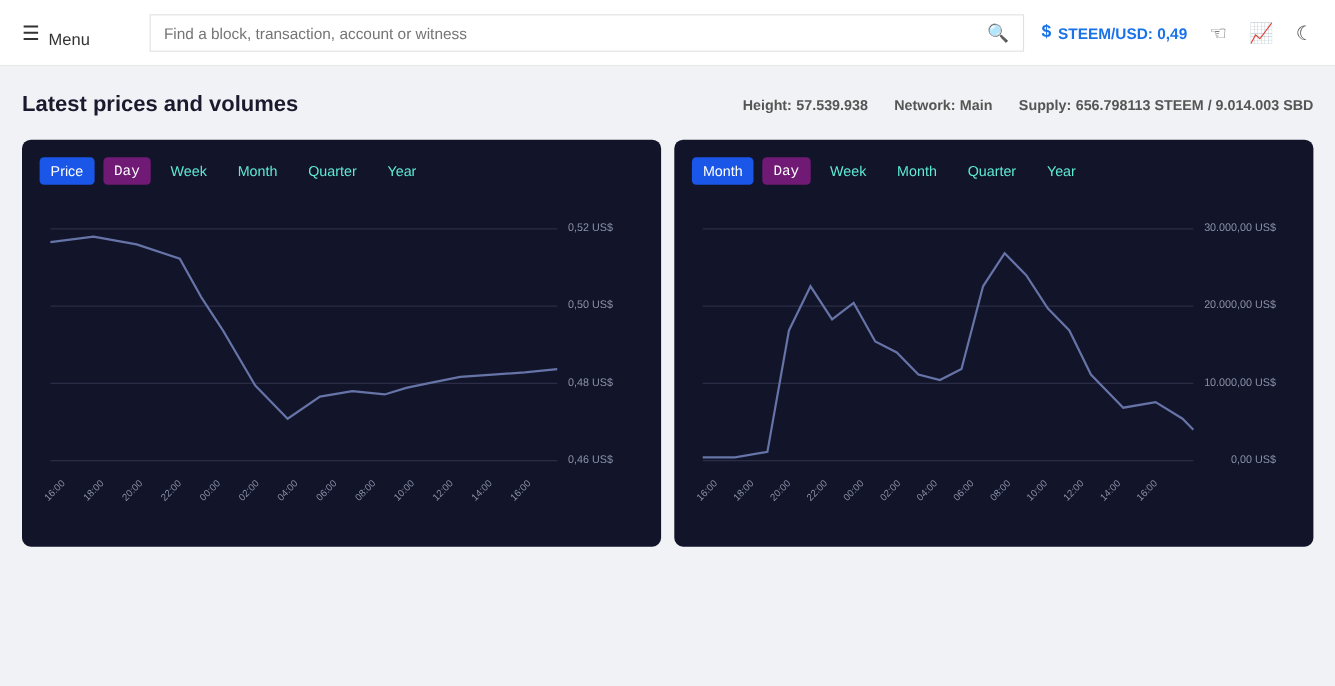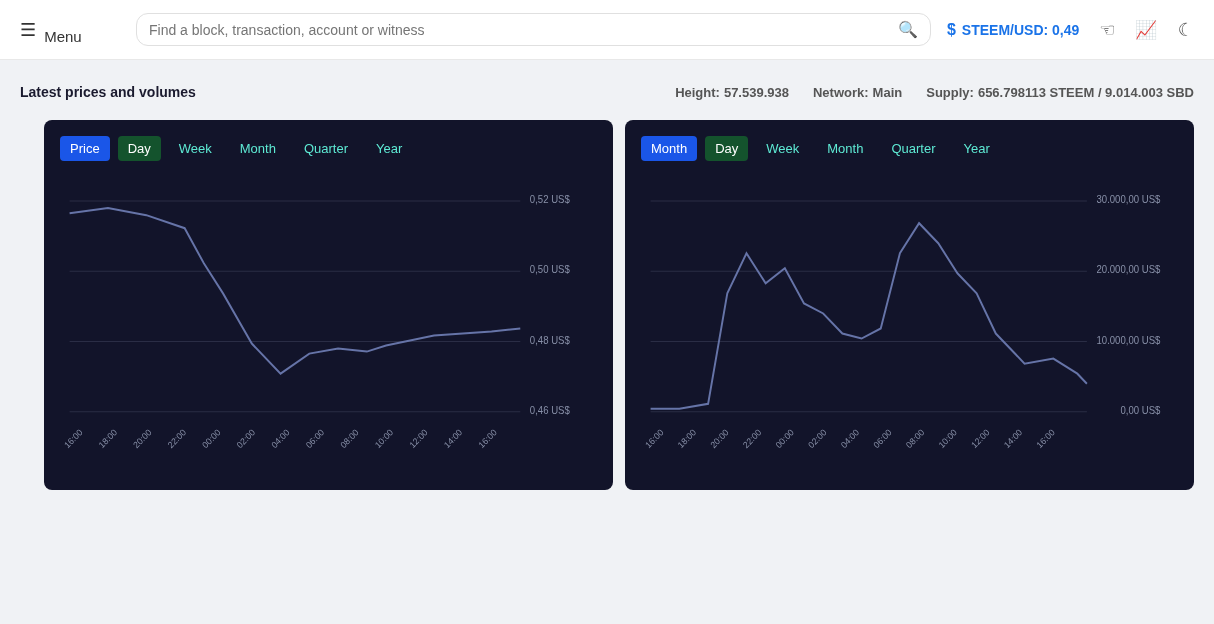--- a/index.html
+++ b/index.html
@@ -34,21 +34,21 @@
       font-size: 15px;
       font-weight: 500;
       color: #333;
       margin-top: 14px;
     }
     .search-bar {
       flex: 1;
       display: flex;
       align-items: center;
       border: 1px solid #e0e0e0;
-      border-radius: 12px;
+      border-radius: 0;
       padding: 6px 12px;
       gap: 8px;
     }
     .search-input {
       border: none;
       outline: none;
       font-size: 14px;
       color: #999;
       width: 100%;
       background: transparent;
@@ -93,21 +93,21 @@
     .page-content {
       padding: 24px 20px;
     }
     .page-header {
       display: flex;
       align-items: center;
       justify-content: space-between;
       margin-bottom: 20px;
     }
     .page-title {
-      font-size: 14px;
+      font-size: 20px;
       font-weight: 600;
       color: #1a1a2e;
     }
     .page-meta {
       display: flex;
       gap: 24px;
       font-size: 13px;
       color: #555;
       font-weight: bold;
     }
@@ -115,21 +115,20 @@
       display: flex;
       align-items: center;
       gap: 4px;
     }
 
     
     .charts-grid {
       display: grid;
       grid-template-columns: 1fr 1fr;
       gap: 12px;
-      margin-left: 24px;
     }
 
     
     .chart-card {
       background: #12142a;
       border-radius: 8px;
       padding: 16px;
       min-height: 370px;
       display: flex;
       flex-direction: column;
@@ -148,22 +147,23 @@
       font-size: 13px;
       cursor: pointer;
       padding: 5px 10px;
       border-radius: 4px;
     }
     .tab-btn.active-blue {
       background: #1a56e8;
       color: #fff;
     }
     .tab-btn.active-day {
-      background: #14532d;
+      background: #701a75;
       color: #fff;
+      font-family: Liberation Mono, monospace;
     }
     .chart-area {
       flex: 1;
       position: relative;
       overflow: hidden;
     }
     svg.chart-svg {
       width: 100%;
       height: 100%;
     }

